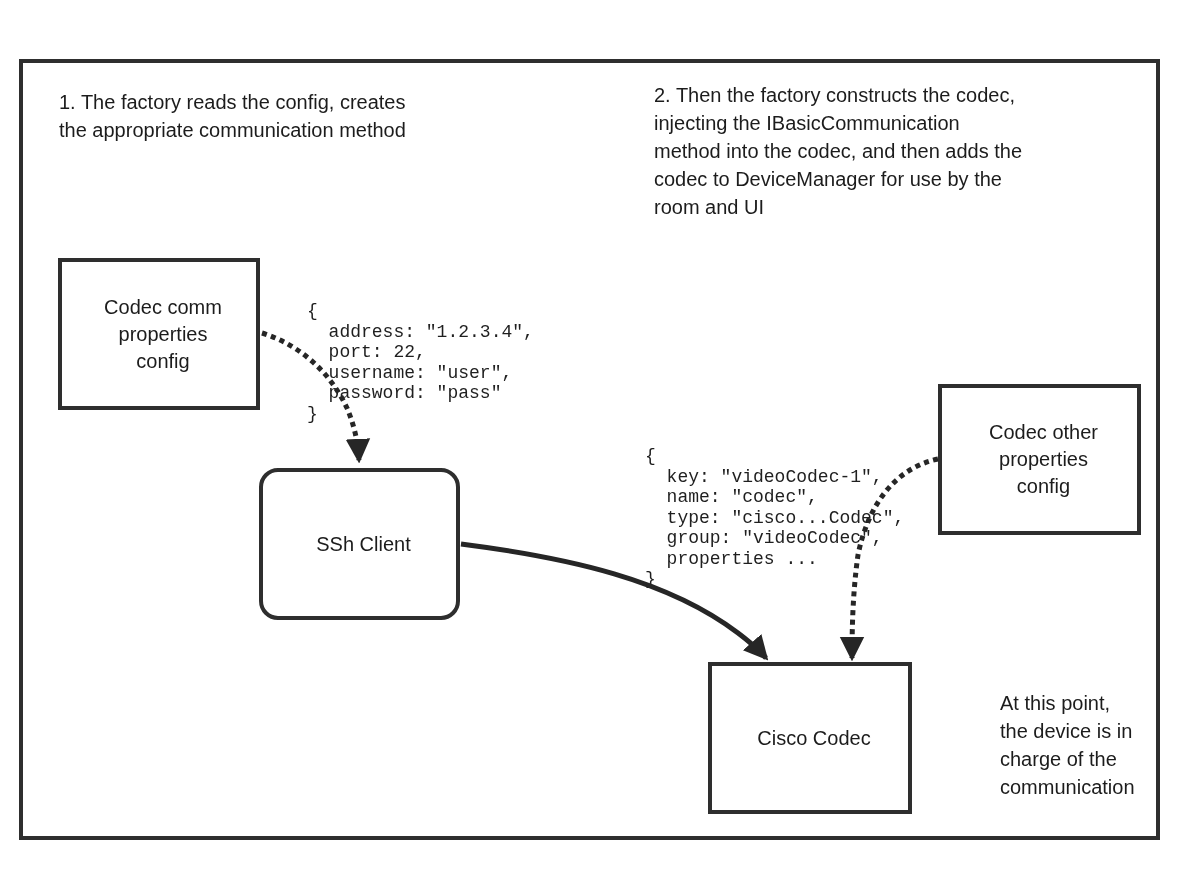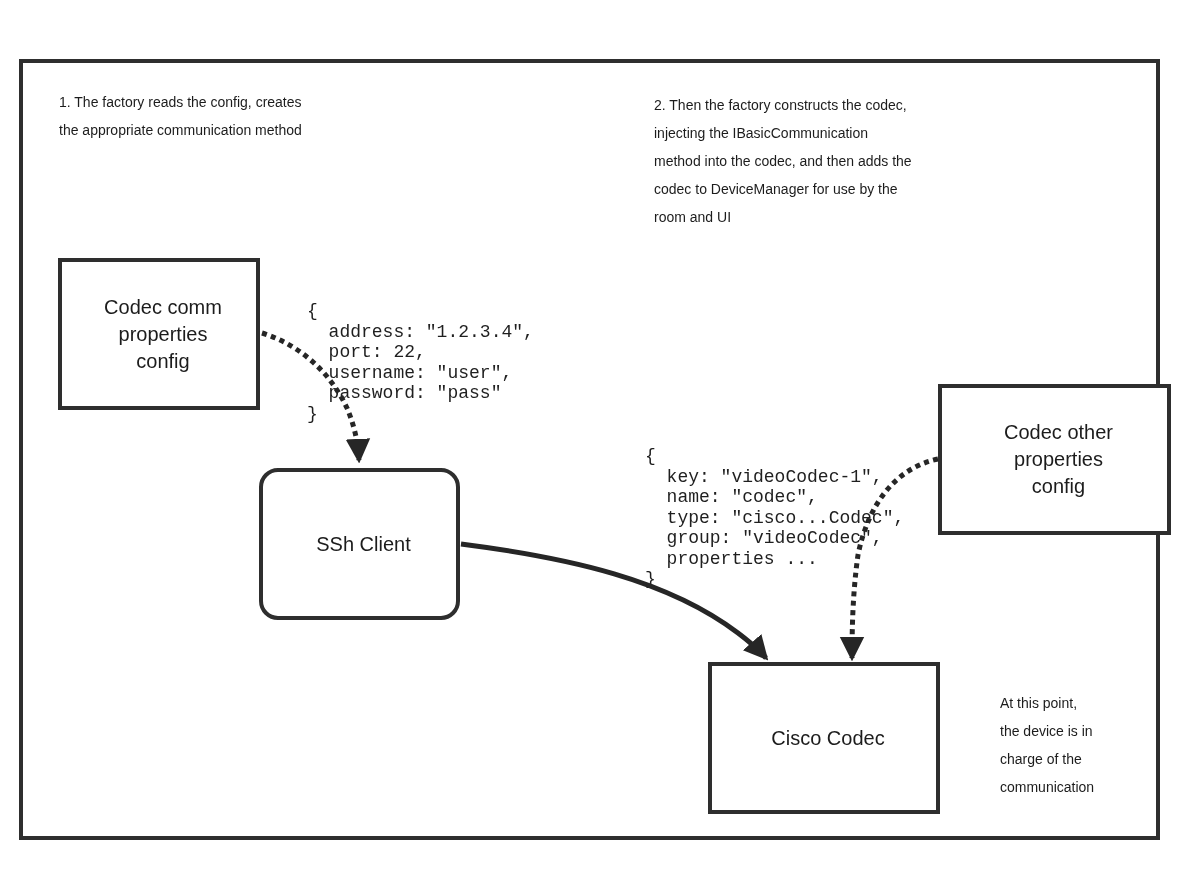--- a/index.html
+++ b/index.html
@@ -13,21 +13,21 @@
   .frame {
     position: absolute;
     left: 19px; top: 59px;
     width: 1141px; height: 781px;
     border: 4px solid #2e2e2e;
     box-sizing: border-box;
     background: #ffffff;
   }
   .note {
     position: absolute;
-    font-size: 14px;
+    font-size: 20px;
     line-height: 28px;
     white-space: pre-line;
     color: #1c1c1c;
   }
   .node {
     position: absolute;
     border: 4px solid #2e2e2e;
     box-sizing: border-box;
     background: #ffffff;
     display: flex;
@@ -45,24 +45,24 @@
     margin: 0;
     font-family: "Liberation Mono", "DejaVu Sans Mono", monospace;
     font-size: 18px;
     line-height: 20.5px;
     white-space: pre;
     color: #1f1f1f;
     z-index: 1;
   }
   #box-codec-comm   { left: 58px;  top: 258px; width: 202px; height: 152px; }
   #box-ssh-client   { left: 259px; top: 468px; width: 201px; height: 152px; border-radius: 19px; }
-  #box-codec-other  { left: 938px; top: 384px; width: 233px; height: 151px; }
-  #box-cisco-codec  { left: 708px; top: 662px; width: 232px; height: 152px; align-items: center; }
+  #box-codec-other  { left: 938px; top: 384px; width: 203px; height: 151px; }
+  #box-cisco-codec  { left: 708px; top: 662px; width: 204px; height: 152px; align-items: center; }
   #note-step1   { left: 59px;  top: 88px;  width: 470px; }
-  #note-step2   { left: 654px; top: 91px;  width: 480px; }
+  #note-step2   { left: 654px; top: 81px;  width: 480px; }
   #note-outcome { left: 1000px; top: 689px; width: 220px; }
   #code-comm  { left: 307px; top: 301px; }
   #code-codec { left: 645px; top: 446px; }
   svg.wires {
     position: absolute;
     left: 0; top: 0;
     width: 1200px; height: 880px;
     z-index: 3;
     pointer-events: none;
   }

